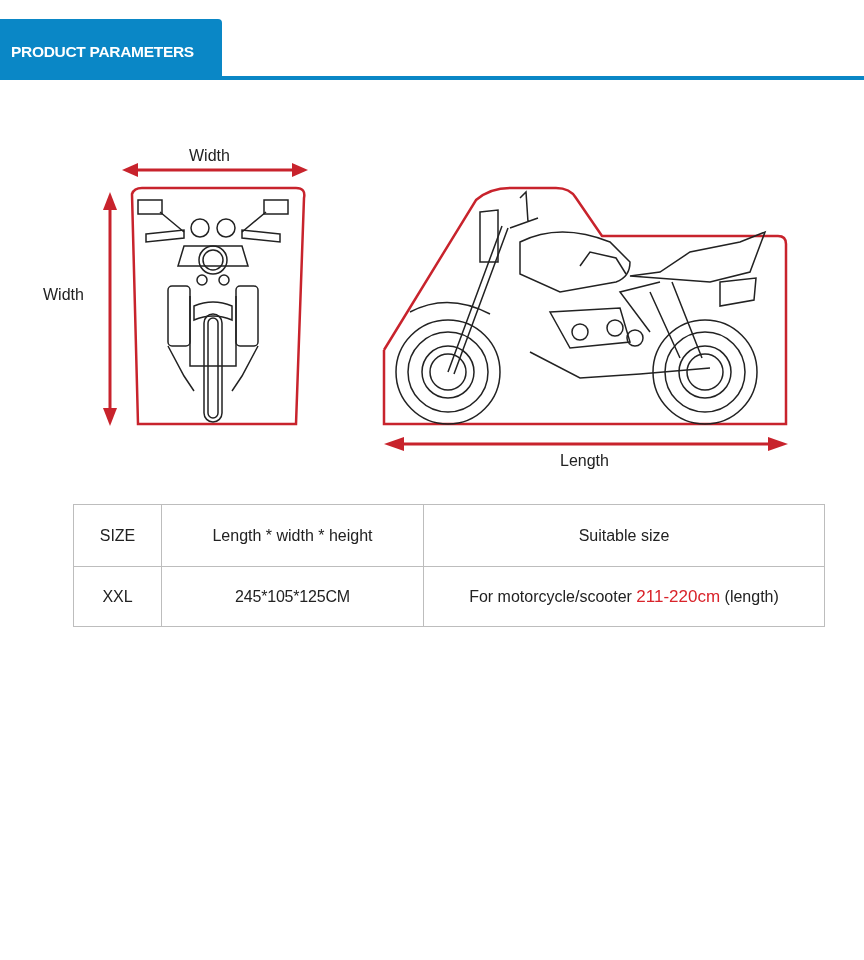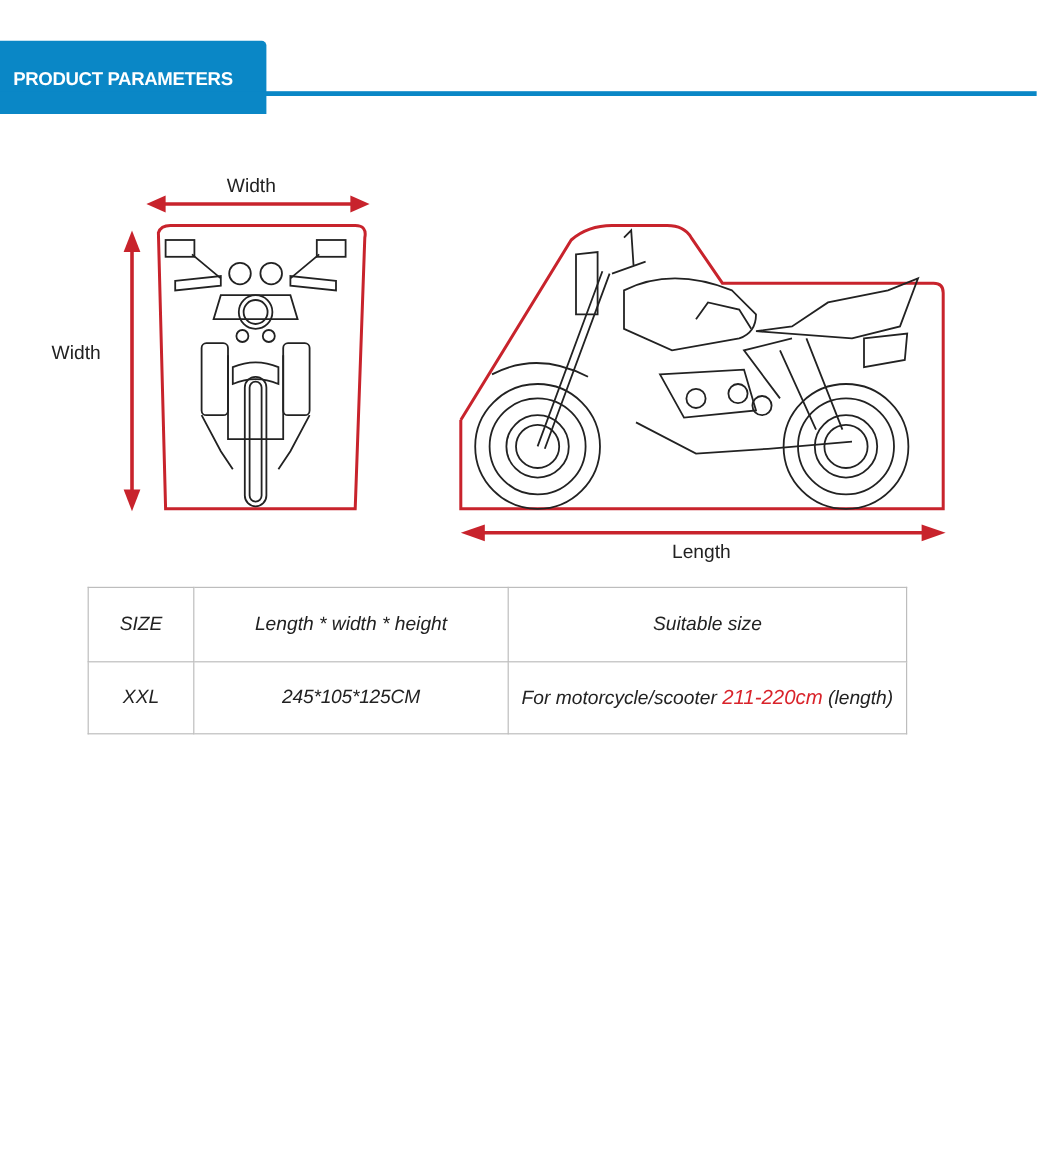--- a/index.html
+++ b/index.html
@@ -1,24 +1,24 @@
 <!DOCTYPE html>
 <html><head>
 <meta charset="utf-8">
 <style>
   html, body { margin: 0; padding: 0; background: #ffffff; }
   body { width: 864px; height: 960px; position: relative; overflow: hidden; font-family: "Liberation Sans", sans-serif; color: #222; }
-  .header-tab { position: absolute; left: 0; top: 34px; width: 222px; height: 61px; background: #0a87c6; border-radius: 0 4px 0 0; }
+  .header-tab { position: absolute; left: 0; top: 19px; width: 222px; height: 61px; background: #0a87c6; border-radius: 0 4px 0 0; }
   .header-tab span { position: absolute; left: 11px; top: 24px; color: #ffffff; font-size: 15.5px; font-weight: bold; letter-spacing: -0.3px; }
   .header-line { position: absolute; left: 0; top: 76px; width: 864px; height: 4px; background: #0a87c6; }
 
   .label { position: absolute; font-size: 16px; color: #222; }
   svg { position: absolute; }
 
-  table.size-table { position: absolute; left: 73px; top: 489px; width: 683px; border-collapse: collapse; font-style: italic; }
+  table.size-table { position: absolute; left: 73px; top: 504px; width: 752px; border-collapse: collapse; }
   table.size-table td { border: 1px solid #bdbdbd; text-align: center; font-size: 16px; color: #222; padding: 0; }
   table.size-table tr.head td { height: 61px; }
   table.size-table tr.body td { height: 59px; }
   .c1 { width: 87px; }
   .c2 { width: 261px; }
   .dim { font-family: "Liberation Sans", sans-serif; font-size: 16px; letter-spacing: -0.2px; }
   .suit { font-size: 15px; }
   .suit .range { color: #d9232a; font-size: 17px; }
 </style>
 </head>

